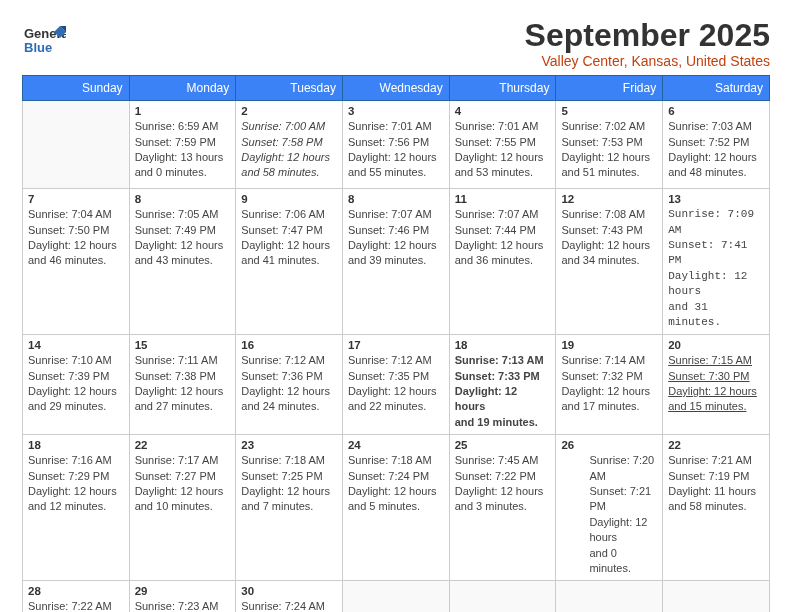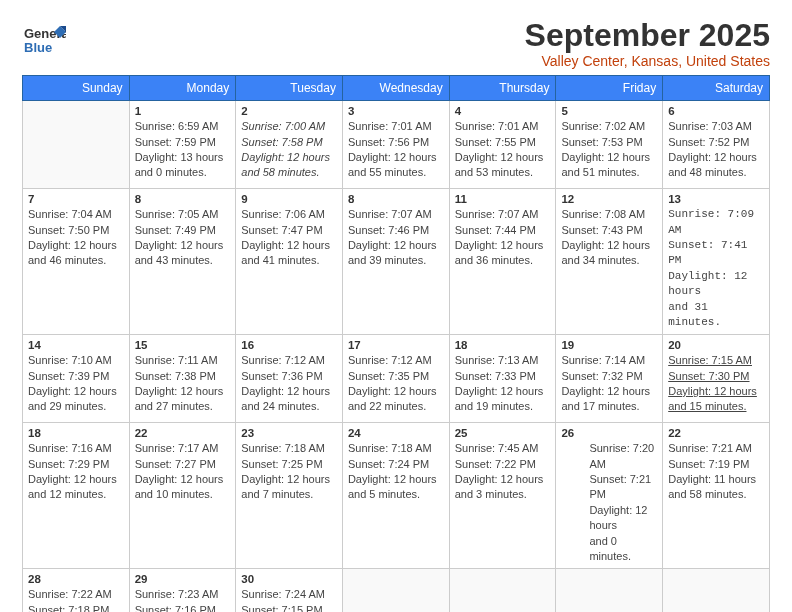--- a/index.html
+++ b/index.html
@@ -236,21 +236,21 @@
           </td>
           <td>
             <span class="day-num">17</span>
             <div class="day-info" style="white-space: pre-line;">Sunrise: 7:12 AM
 Sunset: 7:35 PM
 Daylight: 12 hours
 and 22 minutes.</div>
           </td>
           <td>
             <span class="day-num">18</span>
-            <div class="day-info" style="white-space: pre-line;">Sunrise: 7:13 AM
+            <div class="day-info" style="white-space: pre-line; font-weight: bold;">Sunrise: 7:13 AM
 Sunset: 7:33 PM
 Daylight: 12 hours
 and 19 minutes.</div>
           </td>
           <td>
             <span class="day-num">19</span>
             <div class="day-info" style="white-space: pre-line;">Sunrise: 7:14 AM
 Sunset: 7:32 PM
 Daylight: 12 hours
 and 17 minutes.</div>

